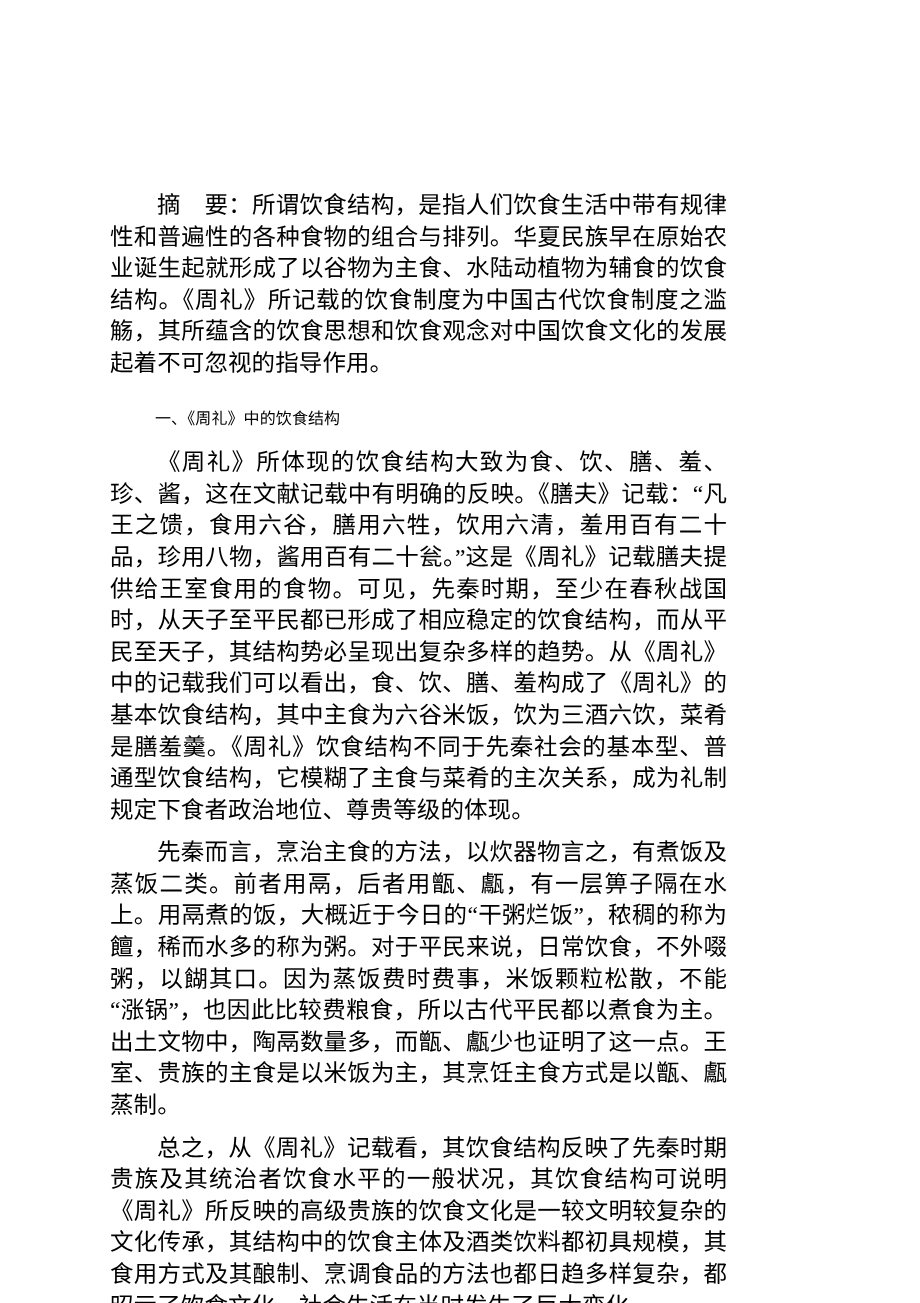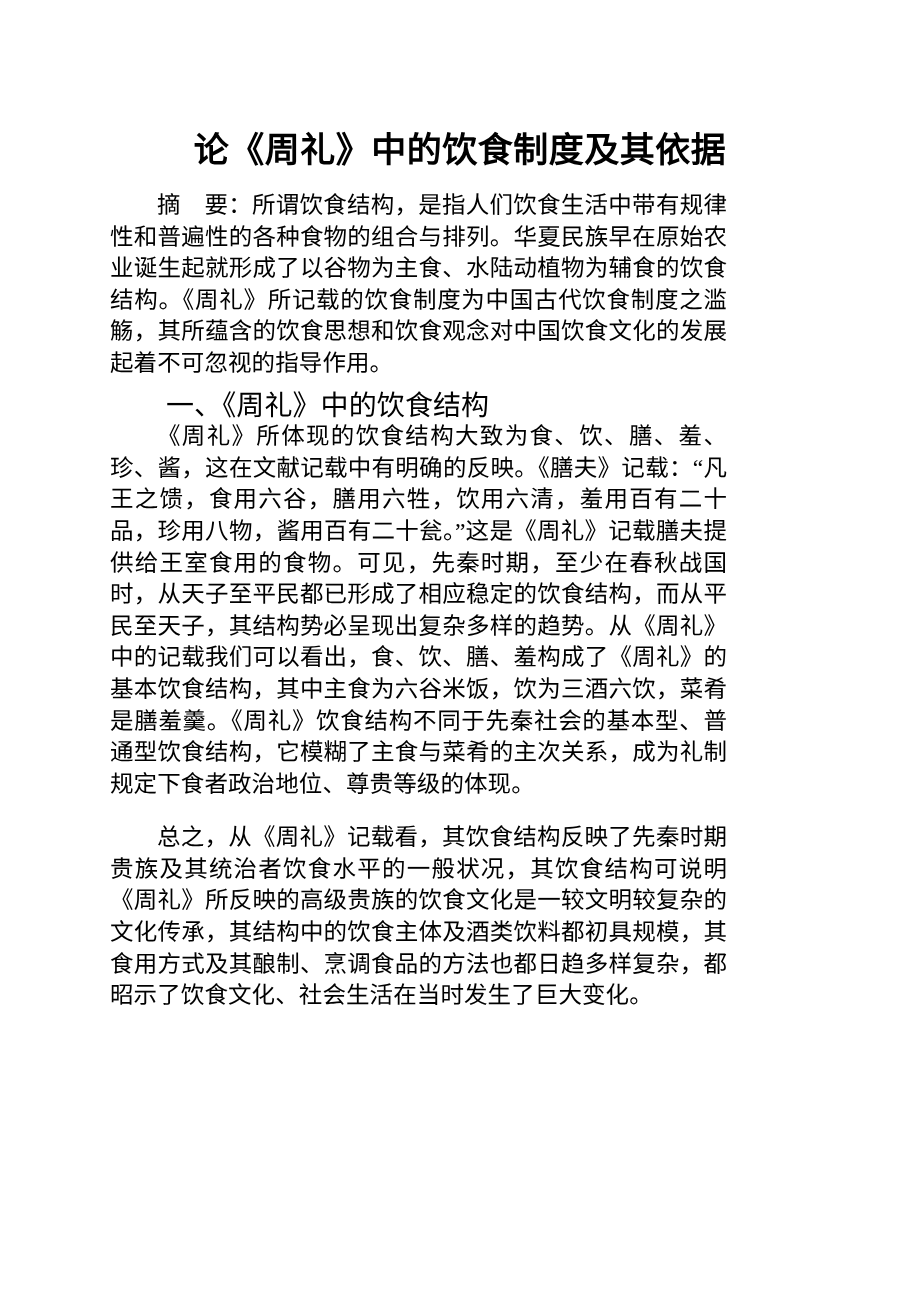--- a/index.html
+++ b/index.html
@@ -47,53 +47,53 @@
     padding: 0;
     font-size: 23.5px;
     line-height: 31.6px;
     text-align: justify;
     text-justify: inter-ideograph;
     text-indent: 2em;
     letter-spacing: 0.1px;
     word-break: break-all;
   }
   p.heading-line {
-    margin: 0;
+    margin: 13px;
     padding: 0;
-    font-size: 28px;
+    font-size: 16px;
     line-height: 31.6px;
     text-indent: 2em;
     letter-spacing: 0.1px;
     font-family: Liberation Serif, serif;
   }
   .gap-sm { height: 5px; }
   .gap-md { height: 11px; }
 </style>
 </head>
 <body>
 
 <div class="page">
 
-  <h1 class="doc-title">论《周礼》中的饮食制度及其依据</h1>
 
   <div class="body-block">
 
     <p class="para">摘　要：所谓饮食结构，是指人们饮食生活中带有规律性和普遍性的各种食物的组合与排列。华夏民族早在原始农业诞生起就形成了以谷物为主食、水陆动植物为辅食的饮食结构。《周礼》所记载的饮食制度为中国古代饮食制度之滥觞，其所蕴含的饮食思想和饮食观念对中国饮食文化的发展起着不可忽视的指导作用。</p>
 
     <div class="gap-sm"></div>
 
 
     <div class="gap-sm"></div>
 
     <p class="heading-line">一、《周礼》中的饮食结构</p>
 
     <p class="para">《周礼》所体现的饮食结构大致为食、饮、膳、羞、珍、酱，这在文献记载中有明确的反映。《膳夫》记载：“凡王之馈，食用六谷，膳用六牲，饮用六清，羞用百有二十品，珍用八物，酱用百有二十瓮。”这是《周礼》记载膳夫提供给王室食用的食物。可见，先秦时期，至少在春秋战国时，从天子至平民都已形成了相应稳定的饮食结构，而从平民至天子，其结构势必呈现出复杂多样的趋势。从《周礼》中的记载我们可以看出，食、饮、膳、羞构成了《周礼》的基本饮食结构，其中主食为六谷米饭，饮为三酒六饮，菜肴是膳羞羹。《周礼》饮食结构不同于先秦社会的基本型、普通型饮食结构，它模糊了主食与菜肴的主次关系，成为礼制规定下食者政治地位、尊贵等级的体现。</p>
 
     <div class="gap-md"></div>
 
+    <p class="para">先秦而言，烹治主食的方法，以炊器物言之，有煮饭及蒸饭二类。前者用鬲，后者用甑、甗，有一层箅子隔在水上。用鬲煮的饭，大概近于今日的“干粥烂饭”，秾稠的称为饘，稀而水多的称为粥。对于平民来说，日常饮食，不外啜粥，以餬其口。因为蒸饭费时费事，米饭颗粒松散，不能“涨锅”，也因此比较费粮食，所以古代平民都以煮食为主。出土文物中，陶鬲数量多，而甑、甗少也证明了这一点。王室、贵族的主食是以米饭为主，其烹饪主食方式是以甑、甗蒸制。</p>
 
     <div class="gap-md"></div>
 
     <p class="para">总之，从《周礼》记载看，其饮食结构反映了先秦时期贵族及其统治者饮食水平的一般状况，其饮食结构可说明《周礼》所反映的高级贵族的饮食文化是一较文明较复杂的文化传承，其结构中的饮食主体及酒类饮料都初具规模，其食用方式及其酿制、烹调食品的方法也都日趋多样复杂，都昭示了饮食文化、社会生活在当时发生了巨大变化。</p>
 
   </div>
 
 </div>
 
 </body></html>

